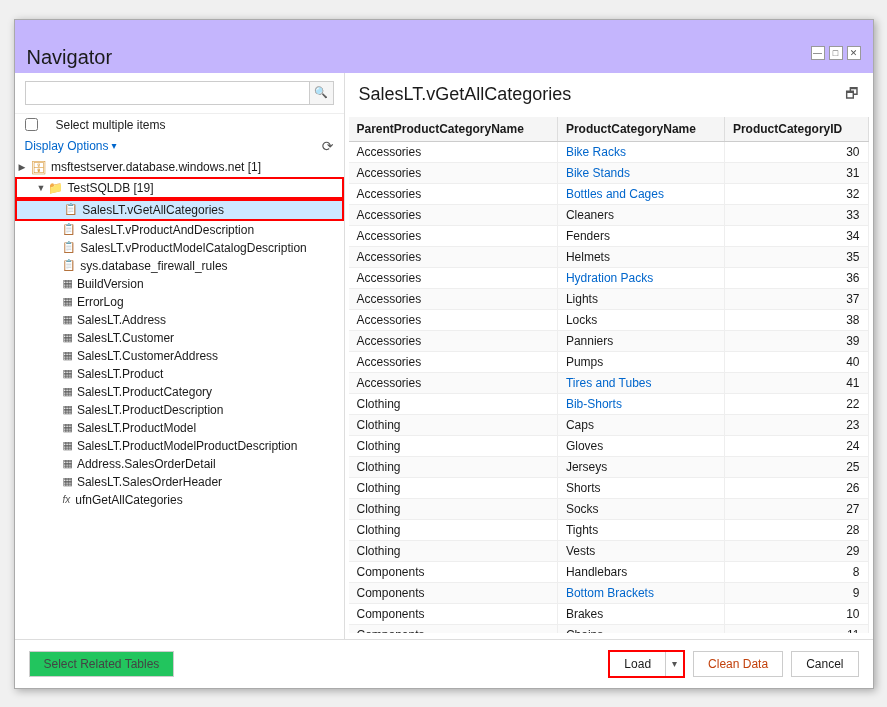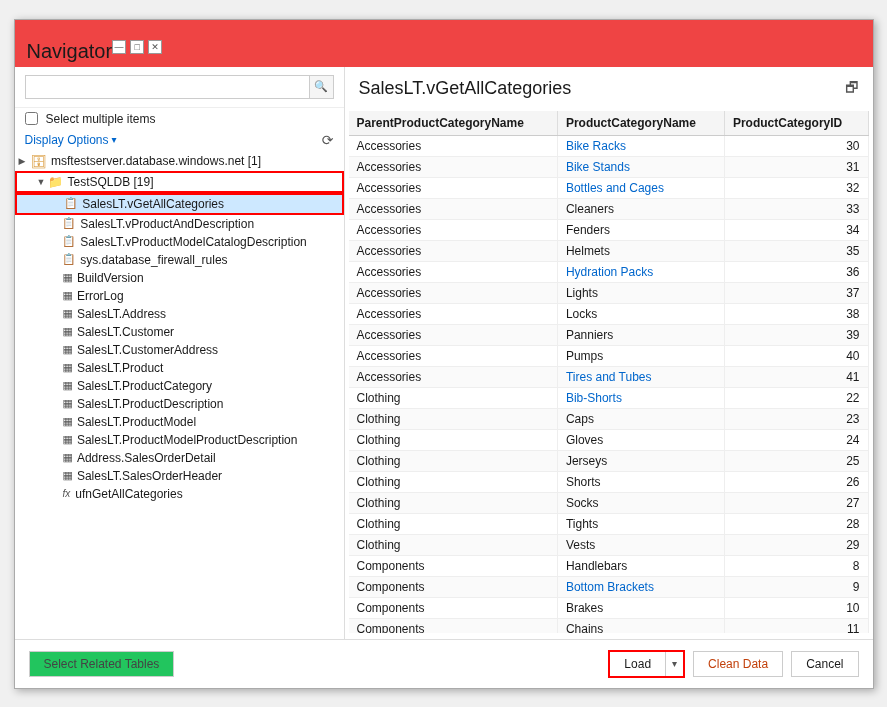--- a/index.html
+++ b/index.html
@@ -17,23 +17,24 @@
       background: #fff;
       border: 1px solid #aaa;
       width: 860px;
       height: 670px;
       display: flex;
       flex-direction: column;
       box-shadow: 2px 2px 8px rgba(0,0,0,0.3);
       position: relative;
     }
     .title-bar {
-      background: #ef4444;
-      padding: 20px 12px 4px 12px;
-      display: flex;
+      background: #c4b5fd;
+      padding: 26px 12px 4px 12px;
+      display: flex;
+      justify-content: space-between;
       align-items: flex-start;
       border-bottom: none;
     }
     .title-bar-title {
       font-size: 20px;
       font-weight: 300;
       color: #1a1a1a;
     }
     .title-bar-controls {
       display: flex;
@@ -90,21 +91,21 @@
       align-items: center;
       justify-content: center;
       cursor: pointer;
       font-size: 11px;
       color: #555;
     }
     .select-multiple {
       padding: 4px 10px;
       display: flex;
       align-items: center;
-      gap: 8px;
+      gap: 18px;
       font-size: 12px;
       color: #222;
     }
     .display-options-bar {
       padding: 2px 10px 4px 10px;
       display: flex;
       align-items: center;
       justify-content: space-between;
     }
     .display-options-label {

